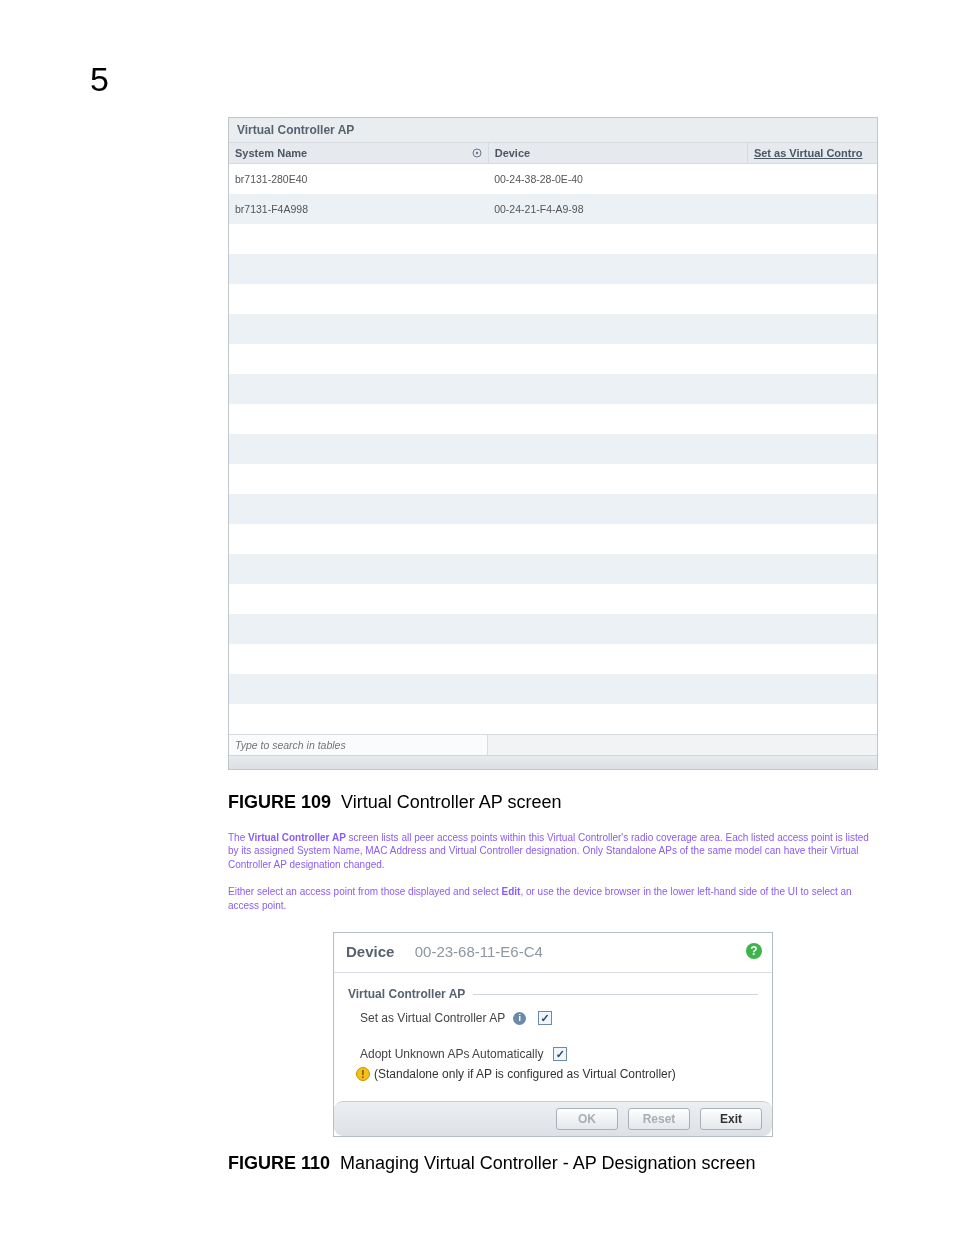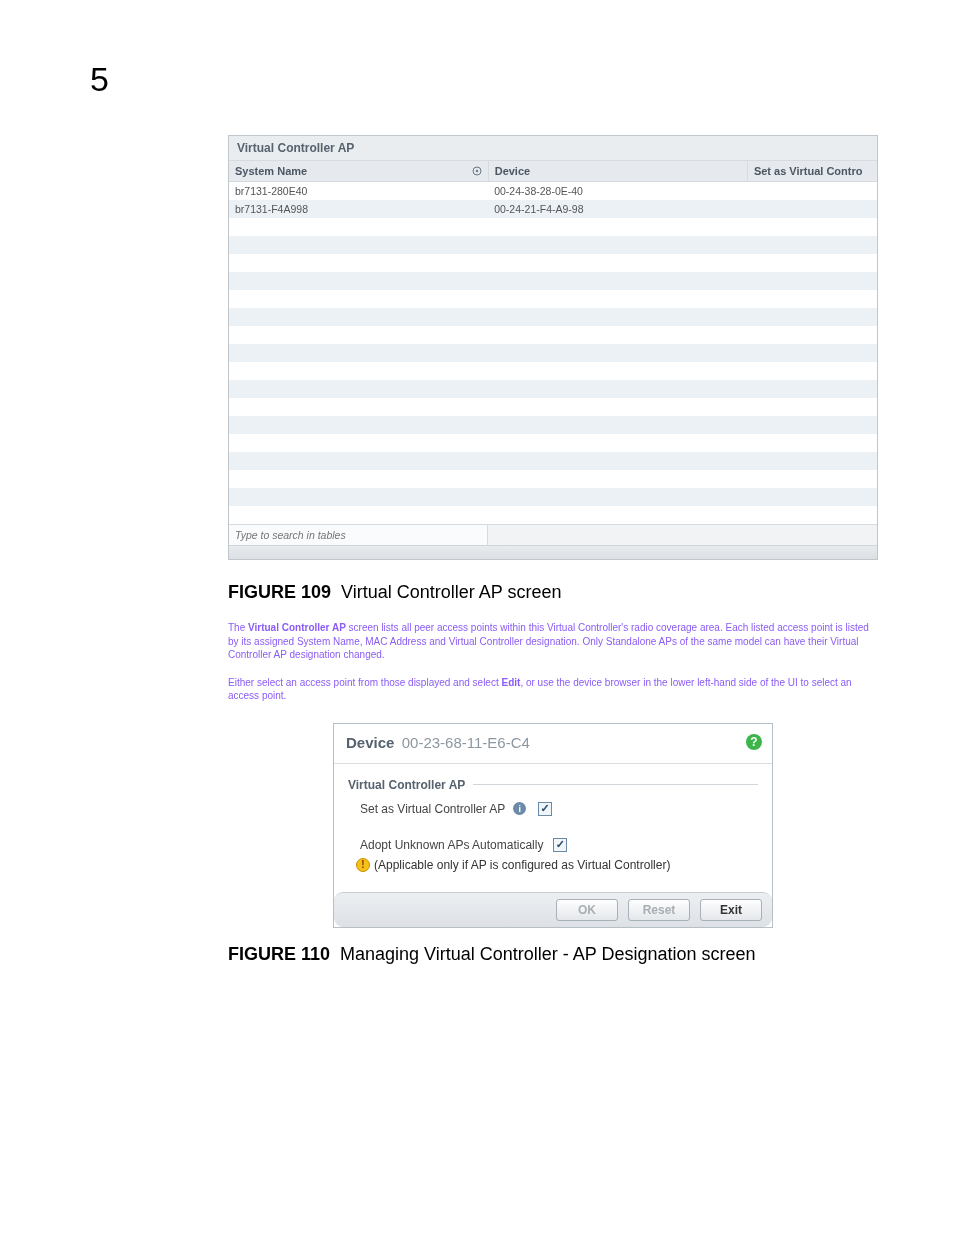--- a/index.html
+++ b/index.html
@@ -14,21 +14,21 @@
   .page-number {
     position: absolute;
     top: 60px;
     left: 90px;
     font-size: 34px;
     font-weight: 400;
     font-family: Arial, sans-serif;
   }
   .content {
     position: absolute;
-    top: 135px;
+    top: 117px;
     left: 228px;
     width: 650px;
   }
   
   .panel1 {
     width: 650px;
     border: 1px solid #bfc6cc;
     background: #f1f3f5;
     font-size: 11px;
     color: #333;
@@ -54,27 +54,27 @@
     text-align: left;
     padding: 4px 6px;
     border-right: 1px solid #d6dbe0;
     border-bottom: 1px solid #d6dbe0;
   }
   .table1 th:last-child { border-right: none; }
   .table1 td {
     font-size: 10.5px;
     color: #555;
     padding: 3px 6px;
-    height: 18px;
+    height: 30px;
   }
   .table1 tbody tr:nth-child(even) td { background: #ecf1f6; }
   .table1 tbody tr:nth-child(odd) td { background: #ffffff; }
   .col-sys { width: 40%; position: relative;}
   .col-dev { width: 40%; }
-  .col-set { width: 20%; }
+  .col-set { width: 20%; text-decoration: underline; }
   .sort-icon {
     position: absolute;
     right: 6px;
     top: 50%;
     transform: translateY(-50%);
     width: 10px;
     height: 10px;
     display: inline-flex;
     justify-content: center;
     align-items: center;
@@ -133,21 +133,21 @@
     background: #fff;
   }
   .dialog-header .dev-label {
     color: #56636f;
     font-weight: bold;
     font-size: 15px;
   }
   .dialog-header .dev-id {
     color: #8c97a1;
     font-size: 15px;
-    margin-left: 4px;
+    margin-left: 17px;
   }
   .help-icon {
     position: absolute;
     right: 10px;
     top: 10px;
     width: 16px;
     height: 16px;
     border-radius: 50%;
     background: #3cb54a;
     color: #fff;
@@ -417,21 +417,21 @@
             <span class="checkbox">✓</span>
           </div>
         </div>
         <div class="fieldset" style="margin-bottom:4px;">
           <div class="field-row">
             <span>Adopt Unknown APs Automatically</span>
             <span class="checkbox" style="margin-left:10px;">✓</span>
           </div>
           <div class="warn-row">
             <span class="warn-icon">!</span>
-            <span>(Applicable only if AP is configured as Virtual Controller)</span>
+            <span>(Standalone only if AP is configured as Virtual Controller)</span>
           </div>
         </div>
       </div>
       <div class="dialog-footer">
         <div class="btn disabled">OK</div>
         <div class="btn disabled">Reset</div>
         <div class="btn">Exit</div>
       </div>
     </div>
   </div>

